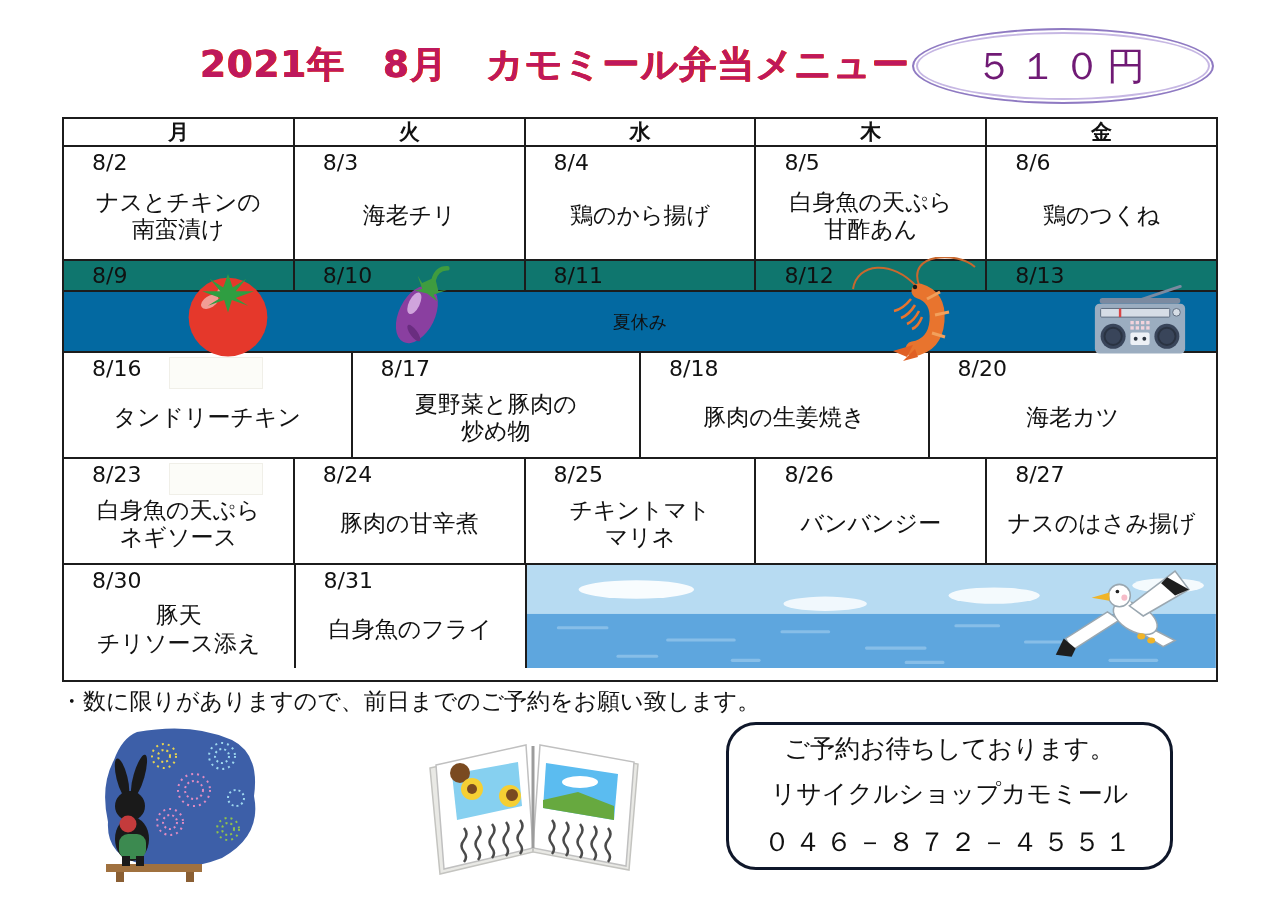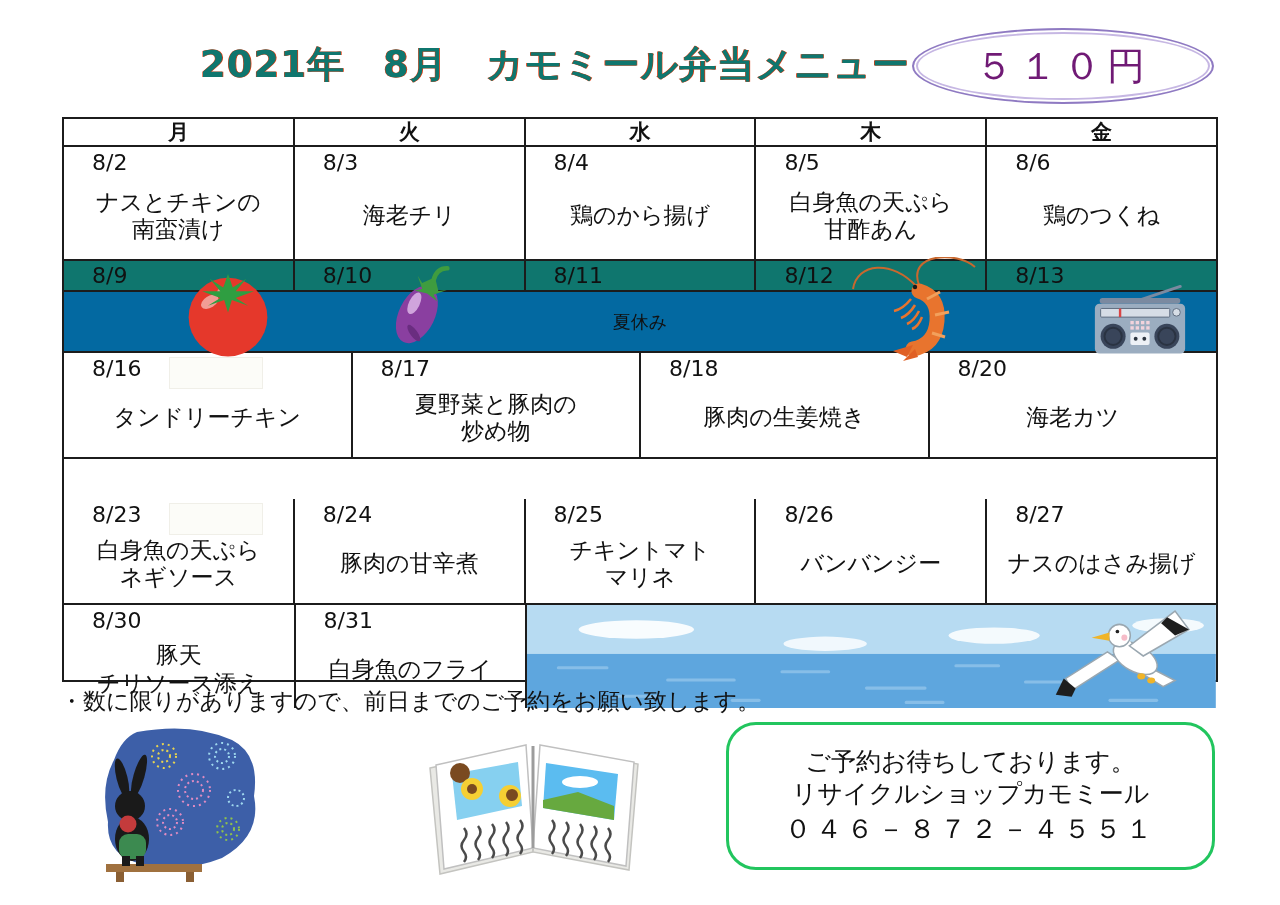--- a/index.html
+++ b/index.html
@@ -1,57 +1,57 @@
 <!DOCTYPE html>
 <html><head>
 <meta charset="utf-8">
 <style>
   html,body{margin:0;padding:0;background:#fff;}
   .page{position:relative;width:1280px;height:905px;background:#fff;overflow:hidden;
         font-family:"DejaVu Sans","Liberation Sans",sans-serif;color:#111;}
 
   
   .title{position:absolute;left:185px;top:40px;width:740px;text-align:center;
-         font-size:37px;font-weight:900;color:#0f766e;letter-spacing:1px;white-space:nowrap;
+         font-size:37px;font-weight:900;color:#be185d;letter-spacing:1px;white-space:nowrap;
          text-shadow:.6px 0 #e8380c,-.6px 0 #e8380c;}
   .price-oval{position:absolute;left:912px;top:28px;width:302px;height:76px;border:2px solid #8f7ac2;
          border-radius:50%;box-sizing:border-box;display:flex;align-items:center;justify-content:center;
          box-shadow:inset 0 0 0 2px #fff, inset 0 0 0 4px #c6b7e3;}
   .price-text{font-size:38px;letter-spacing:6px;color:#701a75;}
 
   
   .calendar{position:absolute;left:62px;top:117px;width:1156px;height:565px;
             border:2px solid #1c1c1c;box-sizing:border-box;background:#fff;}
   .cal-row{display:flex;border-bottom:2px solid #1c1c1c;box-sizing:border-box;}
   .cal-header{height:28px;}
   .hcell{flex:1;border-right:2px solid #1c1c1c;box-sizing:border-box;display:flex;
          align-items:center;justify-content:center;font-size:21px;font-weight:600;}
   .hcell:last-child,.cell:last-child,.vcell:last-child{border-right:none;}
-  .week-1{height:114px;} .week-3{height:106px;} .week-4{height:106px;margin-top:40px;}
+  .week-1{height:114px;} .week-3{height:106px;} .week-4{height:106px;}
   .week-5{height:103px;border-bottom:none;}
   .cell{flex:1;position:relative;border-right:2px solid #1c1c1c;box-sizing:border-box;}
   .date{position:absolute;top:3px;left:28px;font-size:22px;}
   .menu{position:absolute;left:2px;right:2px;top:30px;bottom:4px;display:flex;align-items:center;
         justify-content:center;text-align:center;font-size:23px;line-height:1.18;white-space:pre-line;}
   .vac-dates{height:31px;background:#0f766e;}
   .vcell{flex:1;border-right:2px solid #1c1c1c;box-sizing:border-box;display:flex;align-items:center;}
   .vcell span{padding-left:28px;font-size:22px;}
   .vac-merge{height:61px;background:#0369a1;display:flex;align-items:center;justify-content:center;
              font-size:18px;}
   .patch{position:absolute;left:105px;top:4px;width:92px;height:30px;background:#fcfcf8;
          border:1px solid #f0efe8;}
   .cal-icon{position:absolute;pointer-events:none;}
   .ocean-cell{flex:3;position:relative;}
   .ocean-cell svg{position:absolute;left:0;top:0;width:100%;height:100%;}
 
   
   .note{position:absolute;left:60px;top:686px;font-size:23px;}
-  .contact{position:absolute;left:726px;top:722px;width:489px;height:148px;border:3px solid #22c55e;
+  .contact{position:absolute;left:726px;top:722px;width:447px;height:148px;border:3px solid #0f172a;
            border-radius:30px;box-sizing:border-box;display:flex;flex-direction:column;
-           align-items:center;justify-content:center;gap:0;background:#fff;}
+           align-items:center;justify-content:center;gap:13px;background:#fff;}
   .contact .cline{font-size:25px;line-height:1.3;}
   .contact .phone{font-size:27px;letter-spacing:4px;}
   .art{position:absolute;}
 </style>
 </head>
 <body>
 
 <div class="page">
 
   <div class="title">2021年　8月　カモミール弁当メニュー</div>

